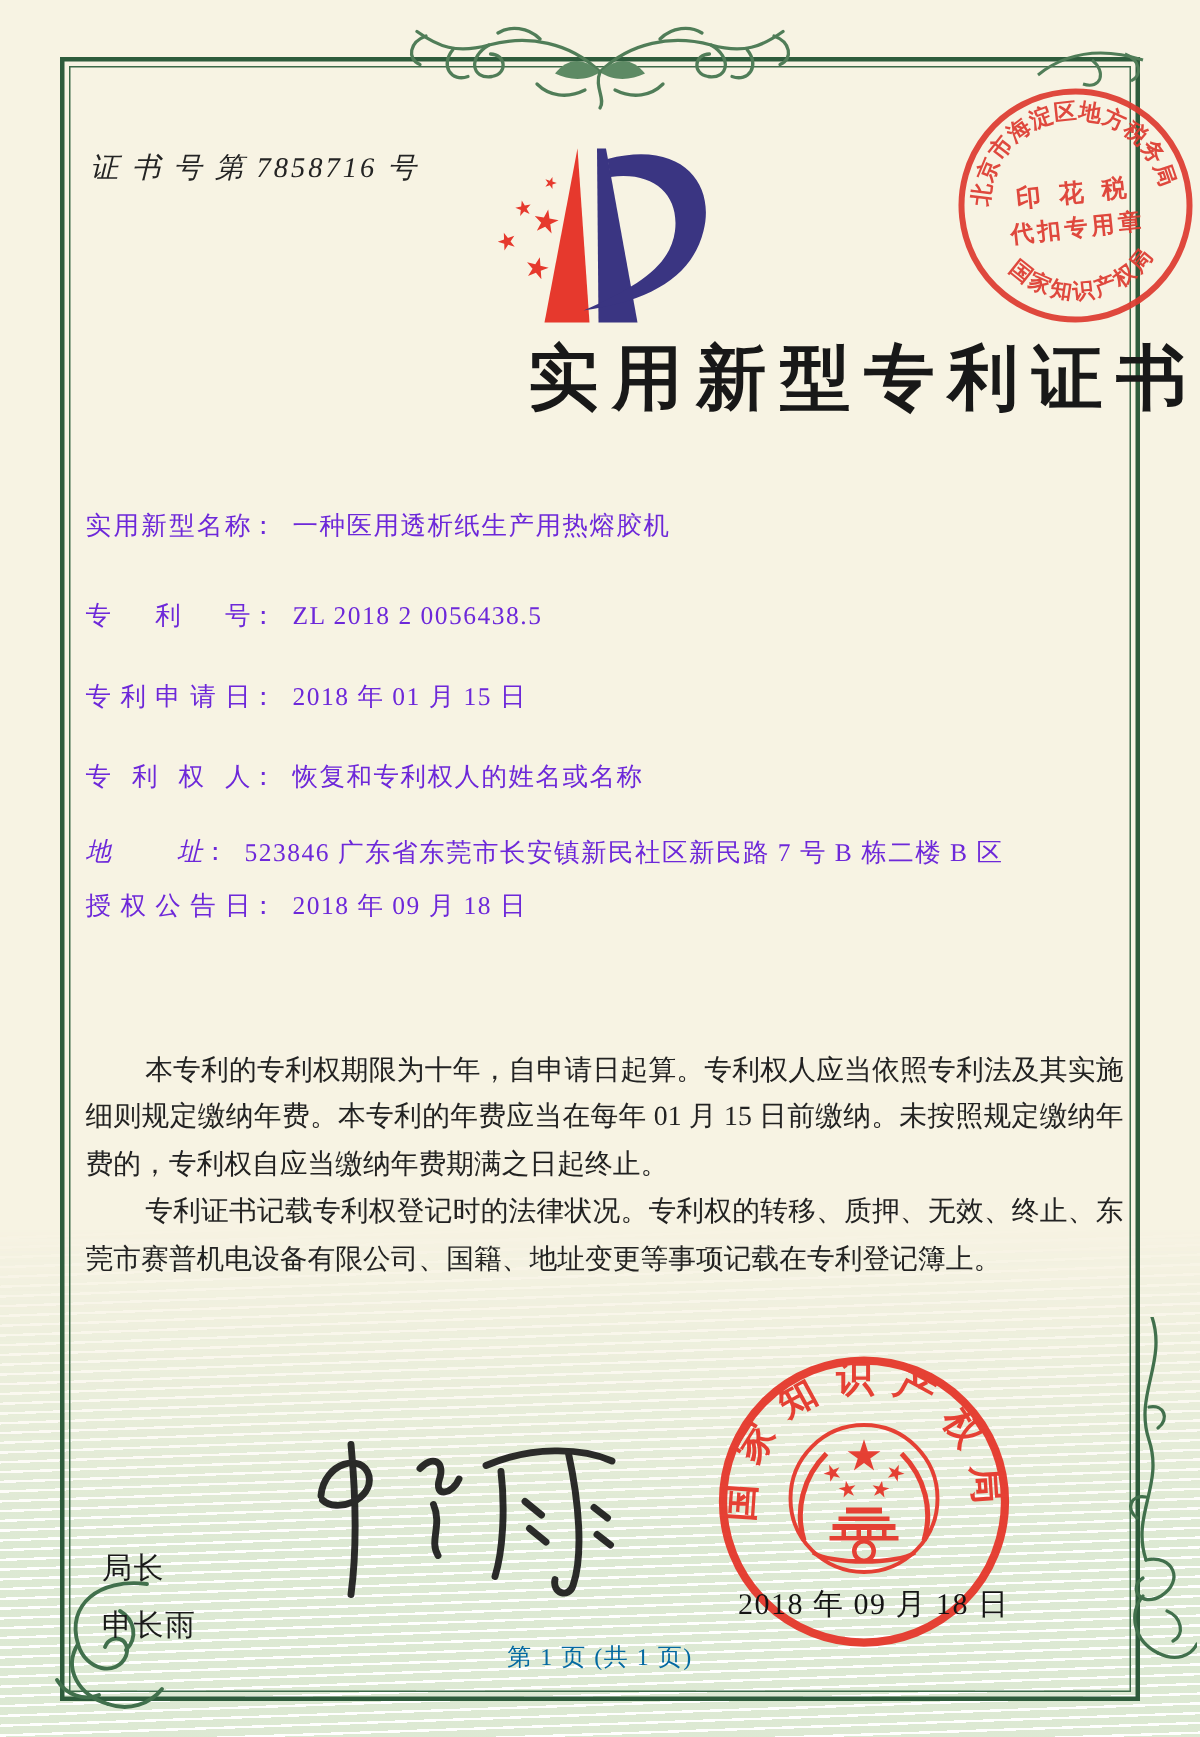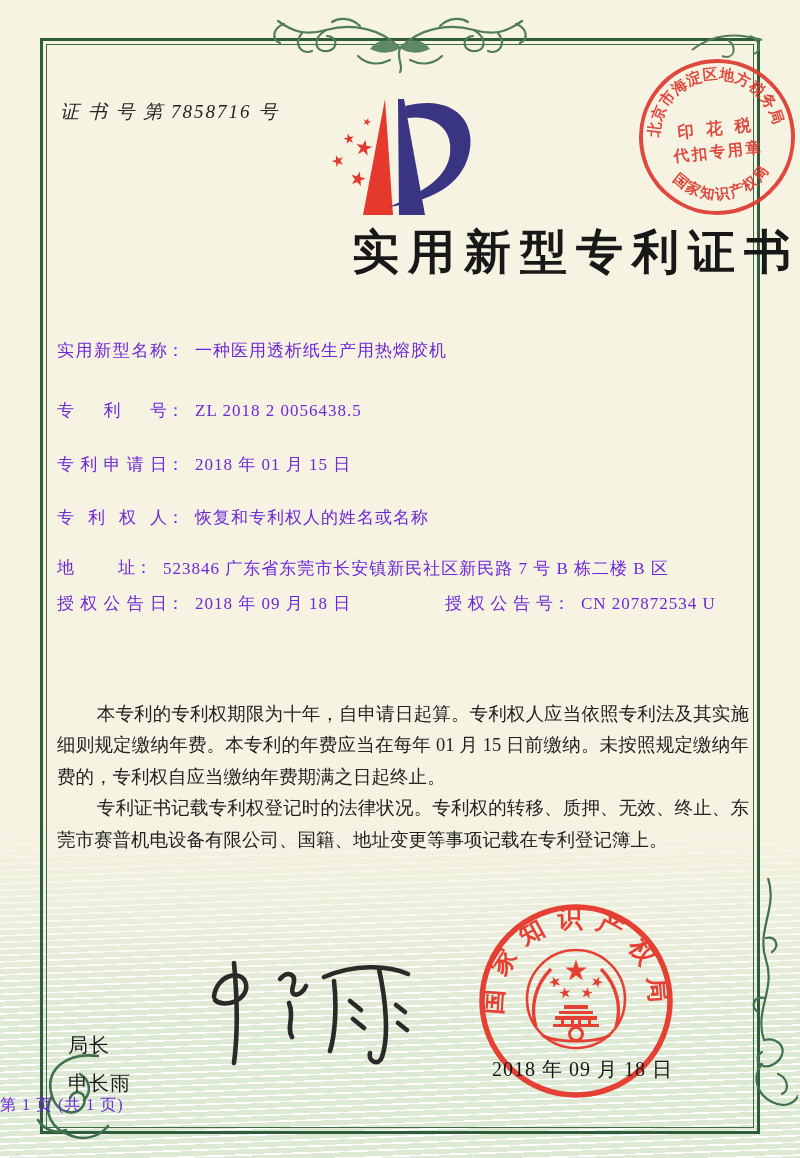--- a/index.html
+++ b/index.html
@@ -38,42 +38,42 @@
   }
   .fields{position:absolute;left:57px;top:338px;width:692px;font-size:17px;line-height:26px;color:#6d28d9;}
   .frow{margin-bottom:27px;white-space:nowrap;}
   .frow.mb-lg{margin-bottom:34px;}
   .frow.mb-md{margin-bottom:28px;}
   .frow.mb-sm{margin-bottom:24px;}
   .frow-address{margin-bottom:8px;white-space:normal;}
   .flabel{display:inline-block;width:110px;text-align:justify;text-align-last:justify;}
   .fcolon{display:inline-block;}
   .fvalue{margin-left:11px;letter-spacing:1px;}
-  .frow-address .flabel{width:78px;}
+  .frow-address .flabel{width:78px;font-style:italic;}
   .frow-address .fvalue{display:inline-block;width:548px;vertical-align:top;line-height:28px;}
   .frow-last{position:relative;margin-bottom:0;}
   .fgroup-right{position:absolute;left:388px;top:0;}
   .fgroup-right .flabel{width:108px;}
   .paras{
     position:absolute;left:57px;top:699px;width:692px;
     font-size:18.5px;line-height:31.4px;text-align:justify;color:#222;
   }
   .paras p{margin:0;text-indent:2.15em;}
   .officer{position:absolute;left:68px;top:1032px;font-size:20px;letter-spacing:1px;color:#1a1a1a;}
   .officer .line{display:block;}
   .officer .line + .line{margin-top:11px;}
   .signature{position:absolute;left:192px;top:955px;width:246px;height:118px;}
   .seal{position:absolute;left:470px;top:895px;width:212px;height:212px;}
   .seal-date{
     position:absolute;left:492px;top:1056px;font-size:20px;letter-spacing:1px;
     color:#141414;z-index:6;
   }
   .footer{
-    position:absolute;left:0;top:1095px;width:800px;
-    font-size:16px;letter-spacing:1px;color:#6d28d9;
+    position:absolute;left:0;top:1095px;width:800px;text-align:center;
+    font-size:16px;letter-spacing:1px;color:#0369a1;
   }
   svg text{font-family:"Liberation Serif","DejaVu Serif",serif;}
 </style>
 </head>
 <body>
 
 <div class="waves"></div>
 
 <div class="frame"></div>
 
@@ -178,23 +178,20 @@
   </div>
   <div class="frow mb-sm">
     <span class="flabel">专利权人</span><span class="fcolon">：</span><span class="fvalue">恢复和专利权人的姓名或名称</span>
   </div>
   <div class="frow frow-address">
     <span class="flabel">地址</span><span class="fcolon">：</span><span class="fvalue">523846 广东省东莞市长安镇新民社区新民路 7 号 B 栋二楼 B 区</span>
   </div>
   <div class="frow frow-last">
     <span>
       <span class="flabel">授权公告日</span><span class="fcolon">：</span><span class="fvalue">2018 年 09 月 18 日</span>
-    </span>
-    <span class="fgroup-right">
-      <span class="flabel">授权公告号</span><span class="fcolon">：</span><span class="fvalue">CN 207872534 U</span>
     </span>
   </div>
 </div>
 
 <div class="paras">
   <p>本专利的专利权期限为十年，自申请日起算。专利权人应当依照专利法及其实施细则规定缴纳年费。本专利的年费应当在每年 01 月 15 日前缴纳。未按照规定缴纳年费的，专利权自应当缴纳年费期满之日起终止。</p>
   <p>专利证书记载专利权登记时的法律状况。专利权的转移、质押、无效、终止、东莞市赛普机电设备有限公司、国籍、地址变更等事项记载在专利登记簿上。</p>
 </div>
 
 <div class="officer">

